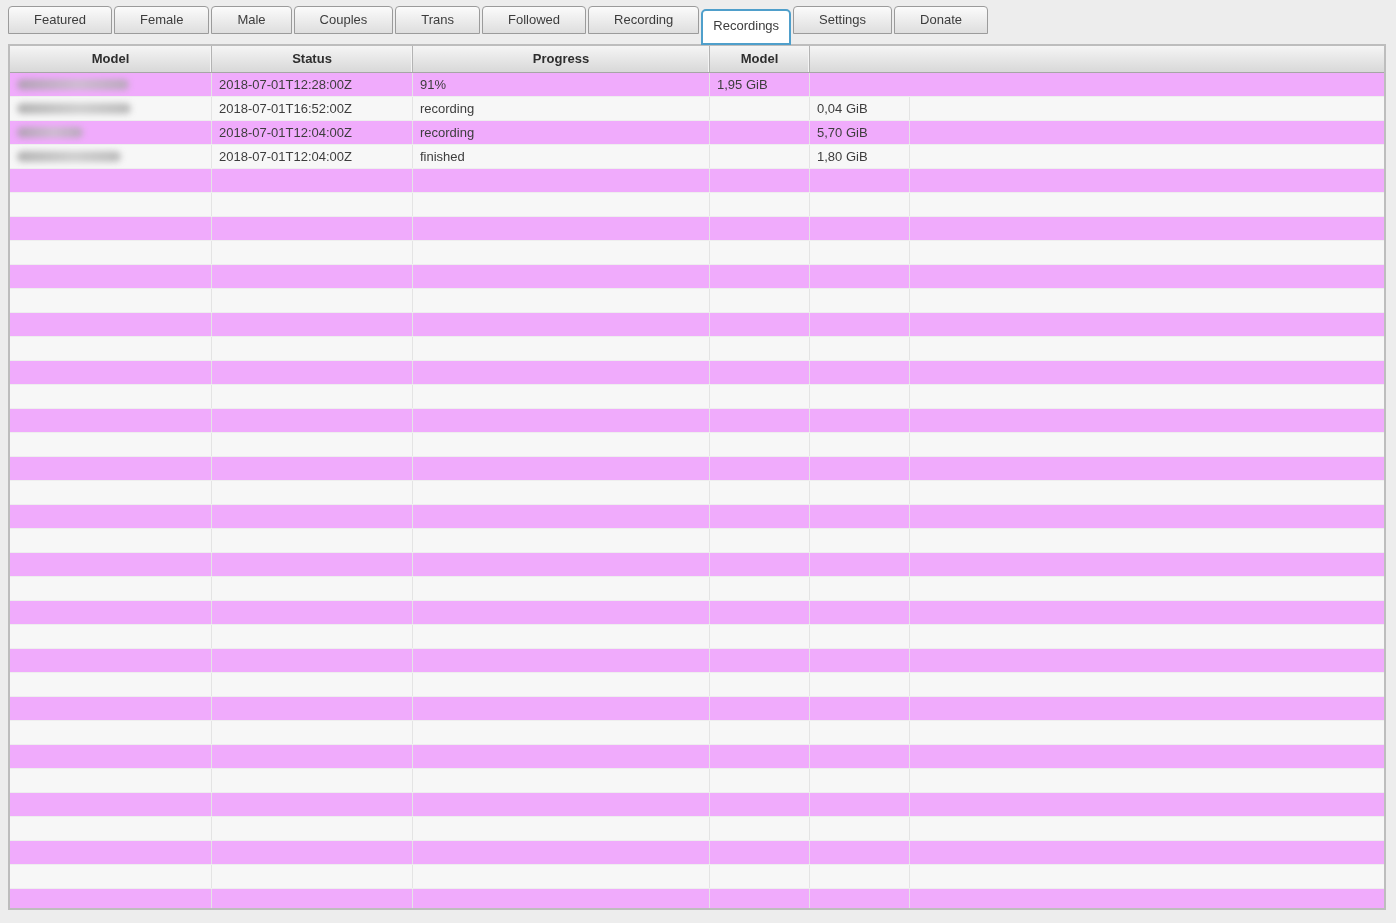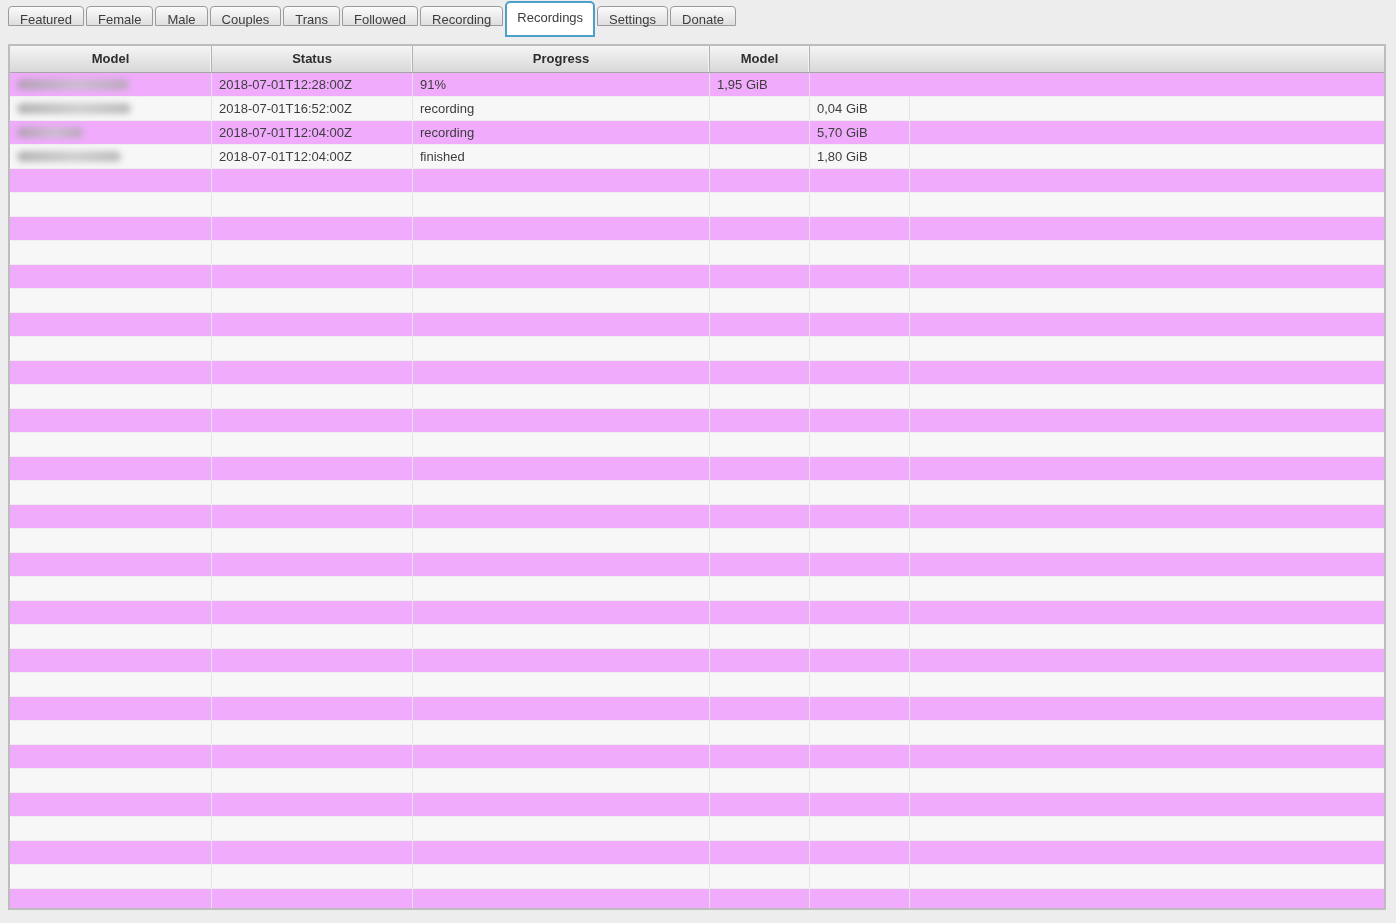--- a/index.html
+++ b/index.html
@@ -23,32 +23,32 @@
     position:relative;
   }
 
   
   .tabbar{
     position:absolute;left:8px;top:0;right:0;height:40px;
     display:flex;align-items:flex-start;
   }
   .tab{
     margin-top:6px;margin-right:2px;
-    height:20px;line-height:26px;
-    padding:0 11px;
+    height:28px;line-height:26px;
+    padding:0 25px;
     font-size:13px;
     color:#3c3c3c;
     background:linear-gradient(#fbfbfb,#dedede);
     border:1px solid #9b9b9b;
     border-radius:4px 4px 0 0;
     white-space:nowrap;
     cursor:default;
   }
   .tab.active{
-    margin-top:1px;
+    margin-top:9px;
     height:36px;
     line-height:29px;
     background:#ffffff;
     border:2px solid var(--active-tab-border);
     border-radius:5px 5px 0 0;
     padding:0 10px;
     position:relative;z-index:2;
   }
 
   

